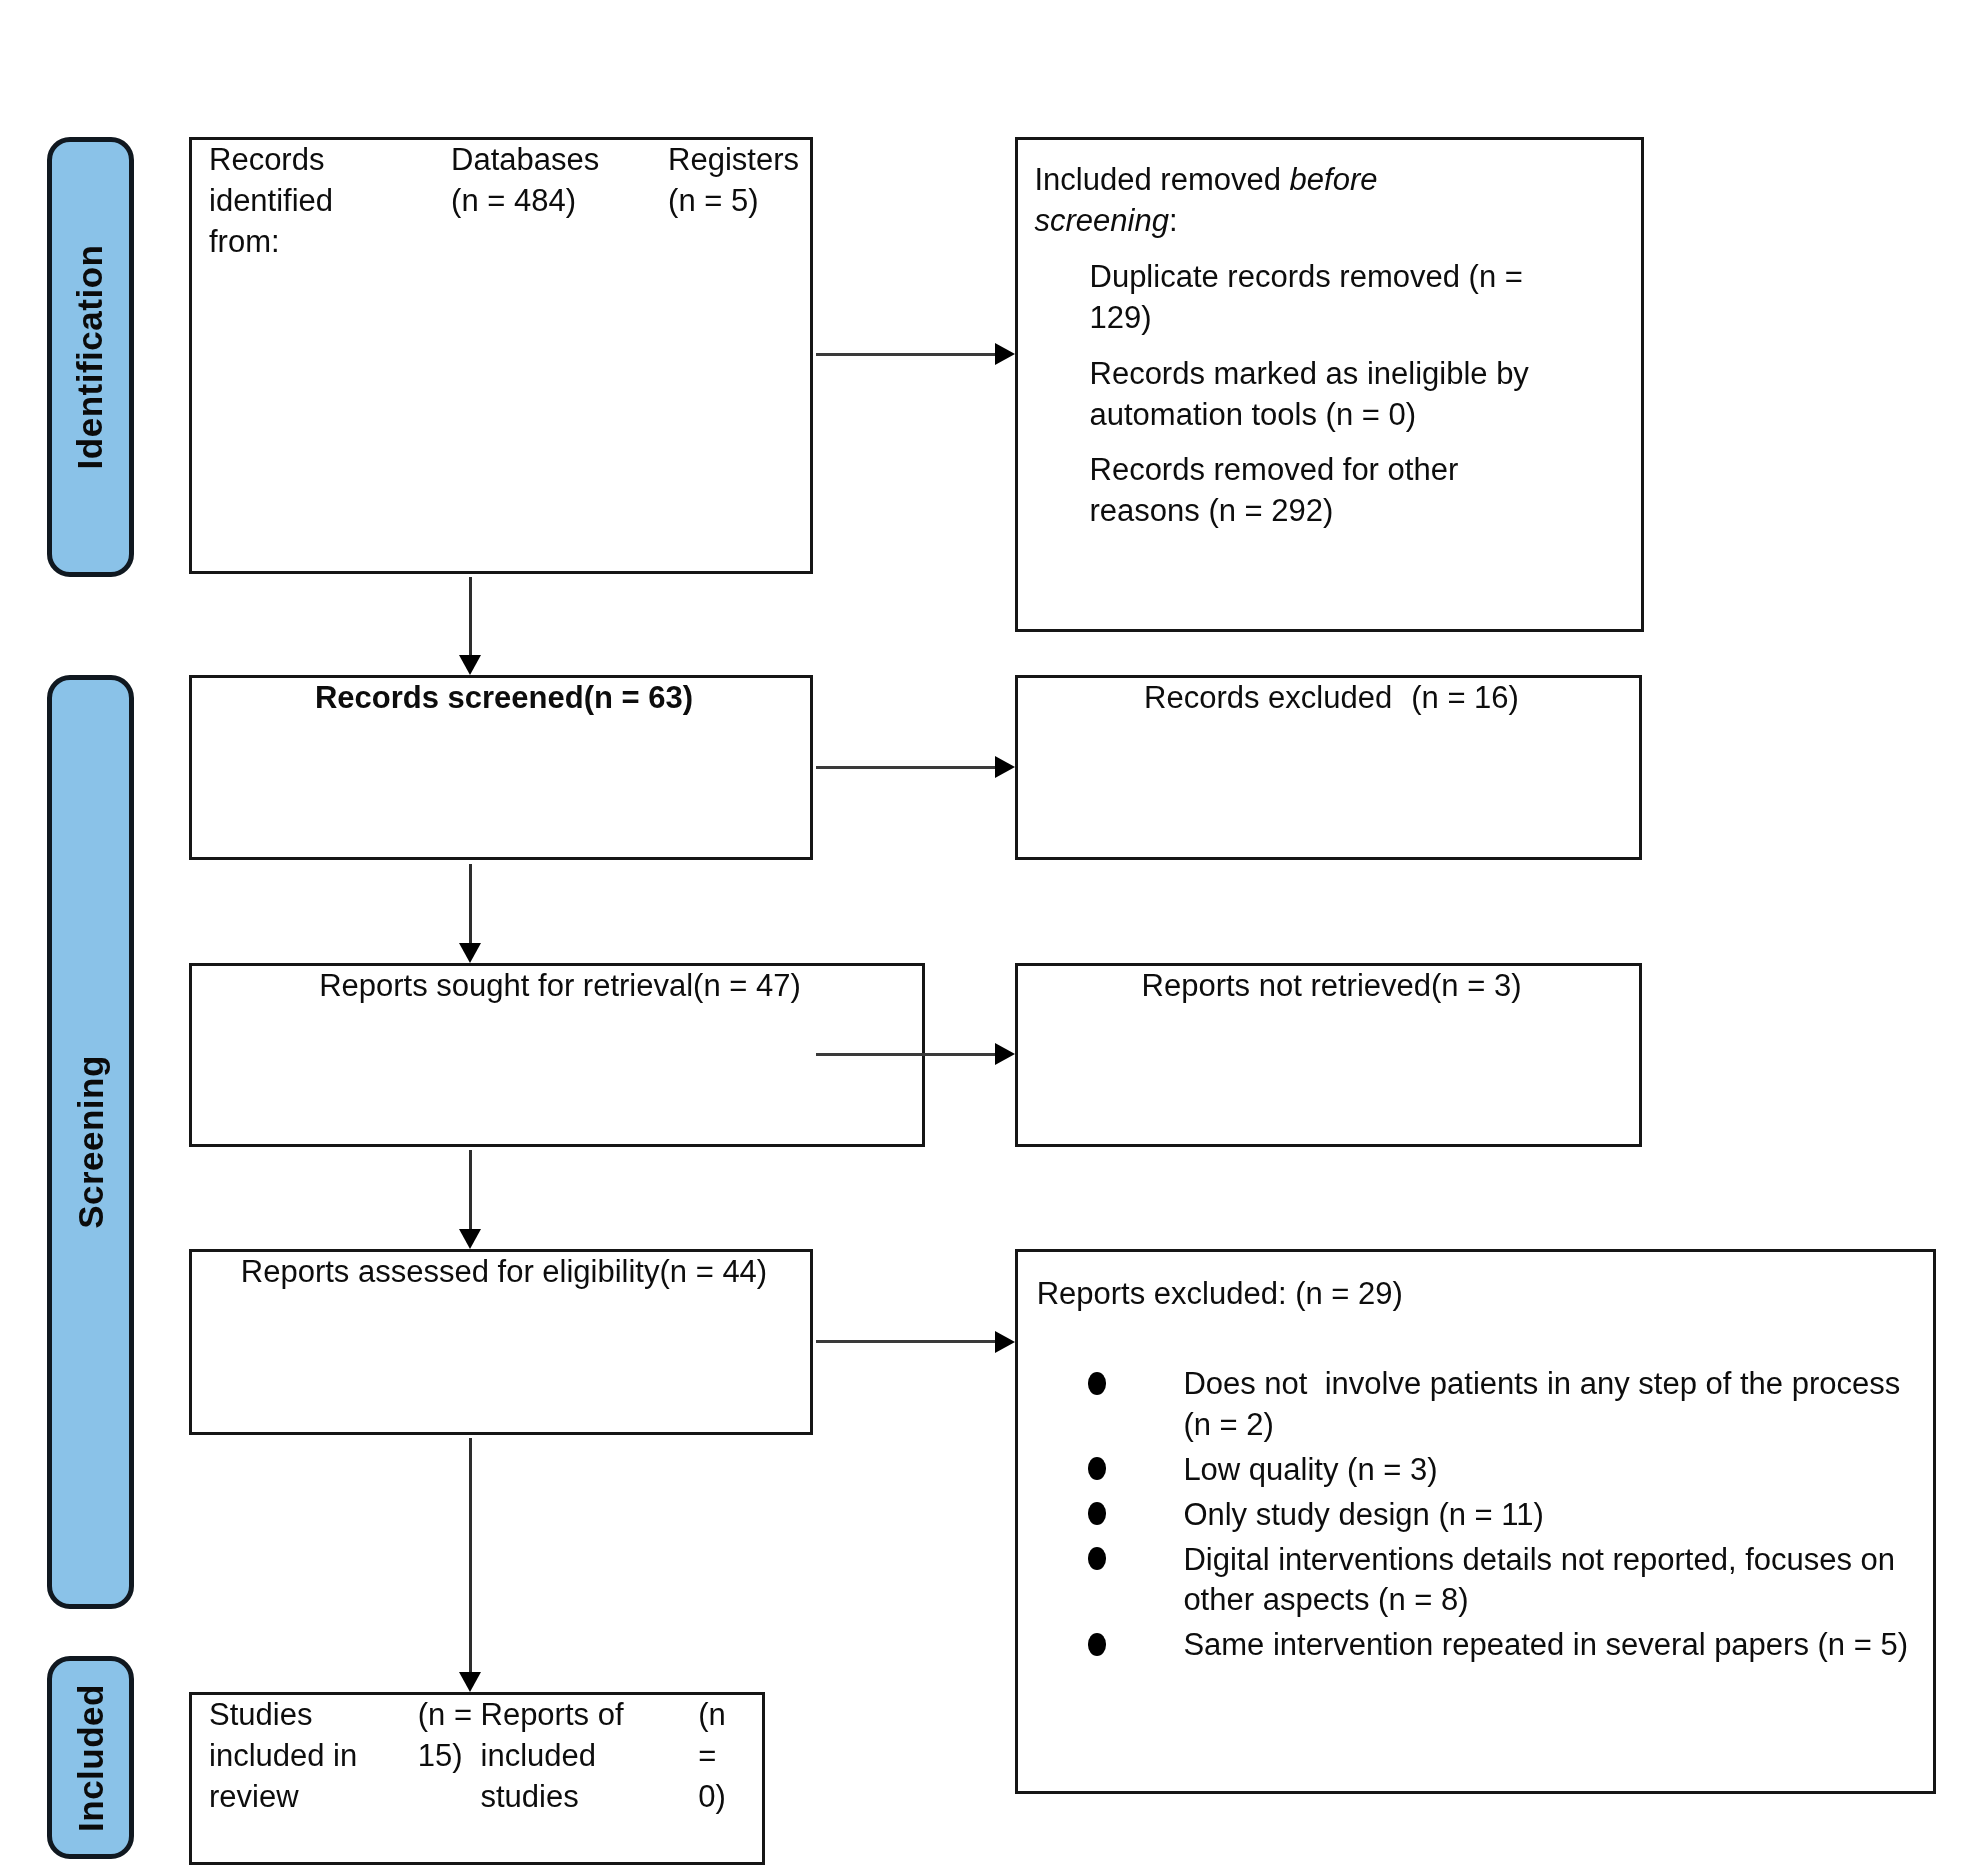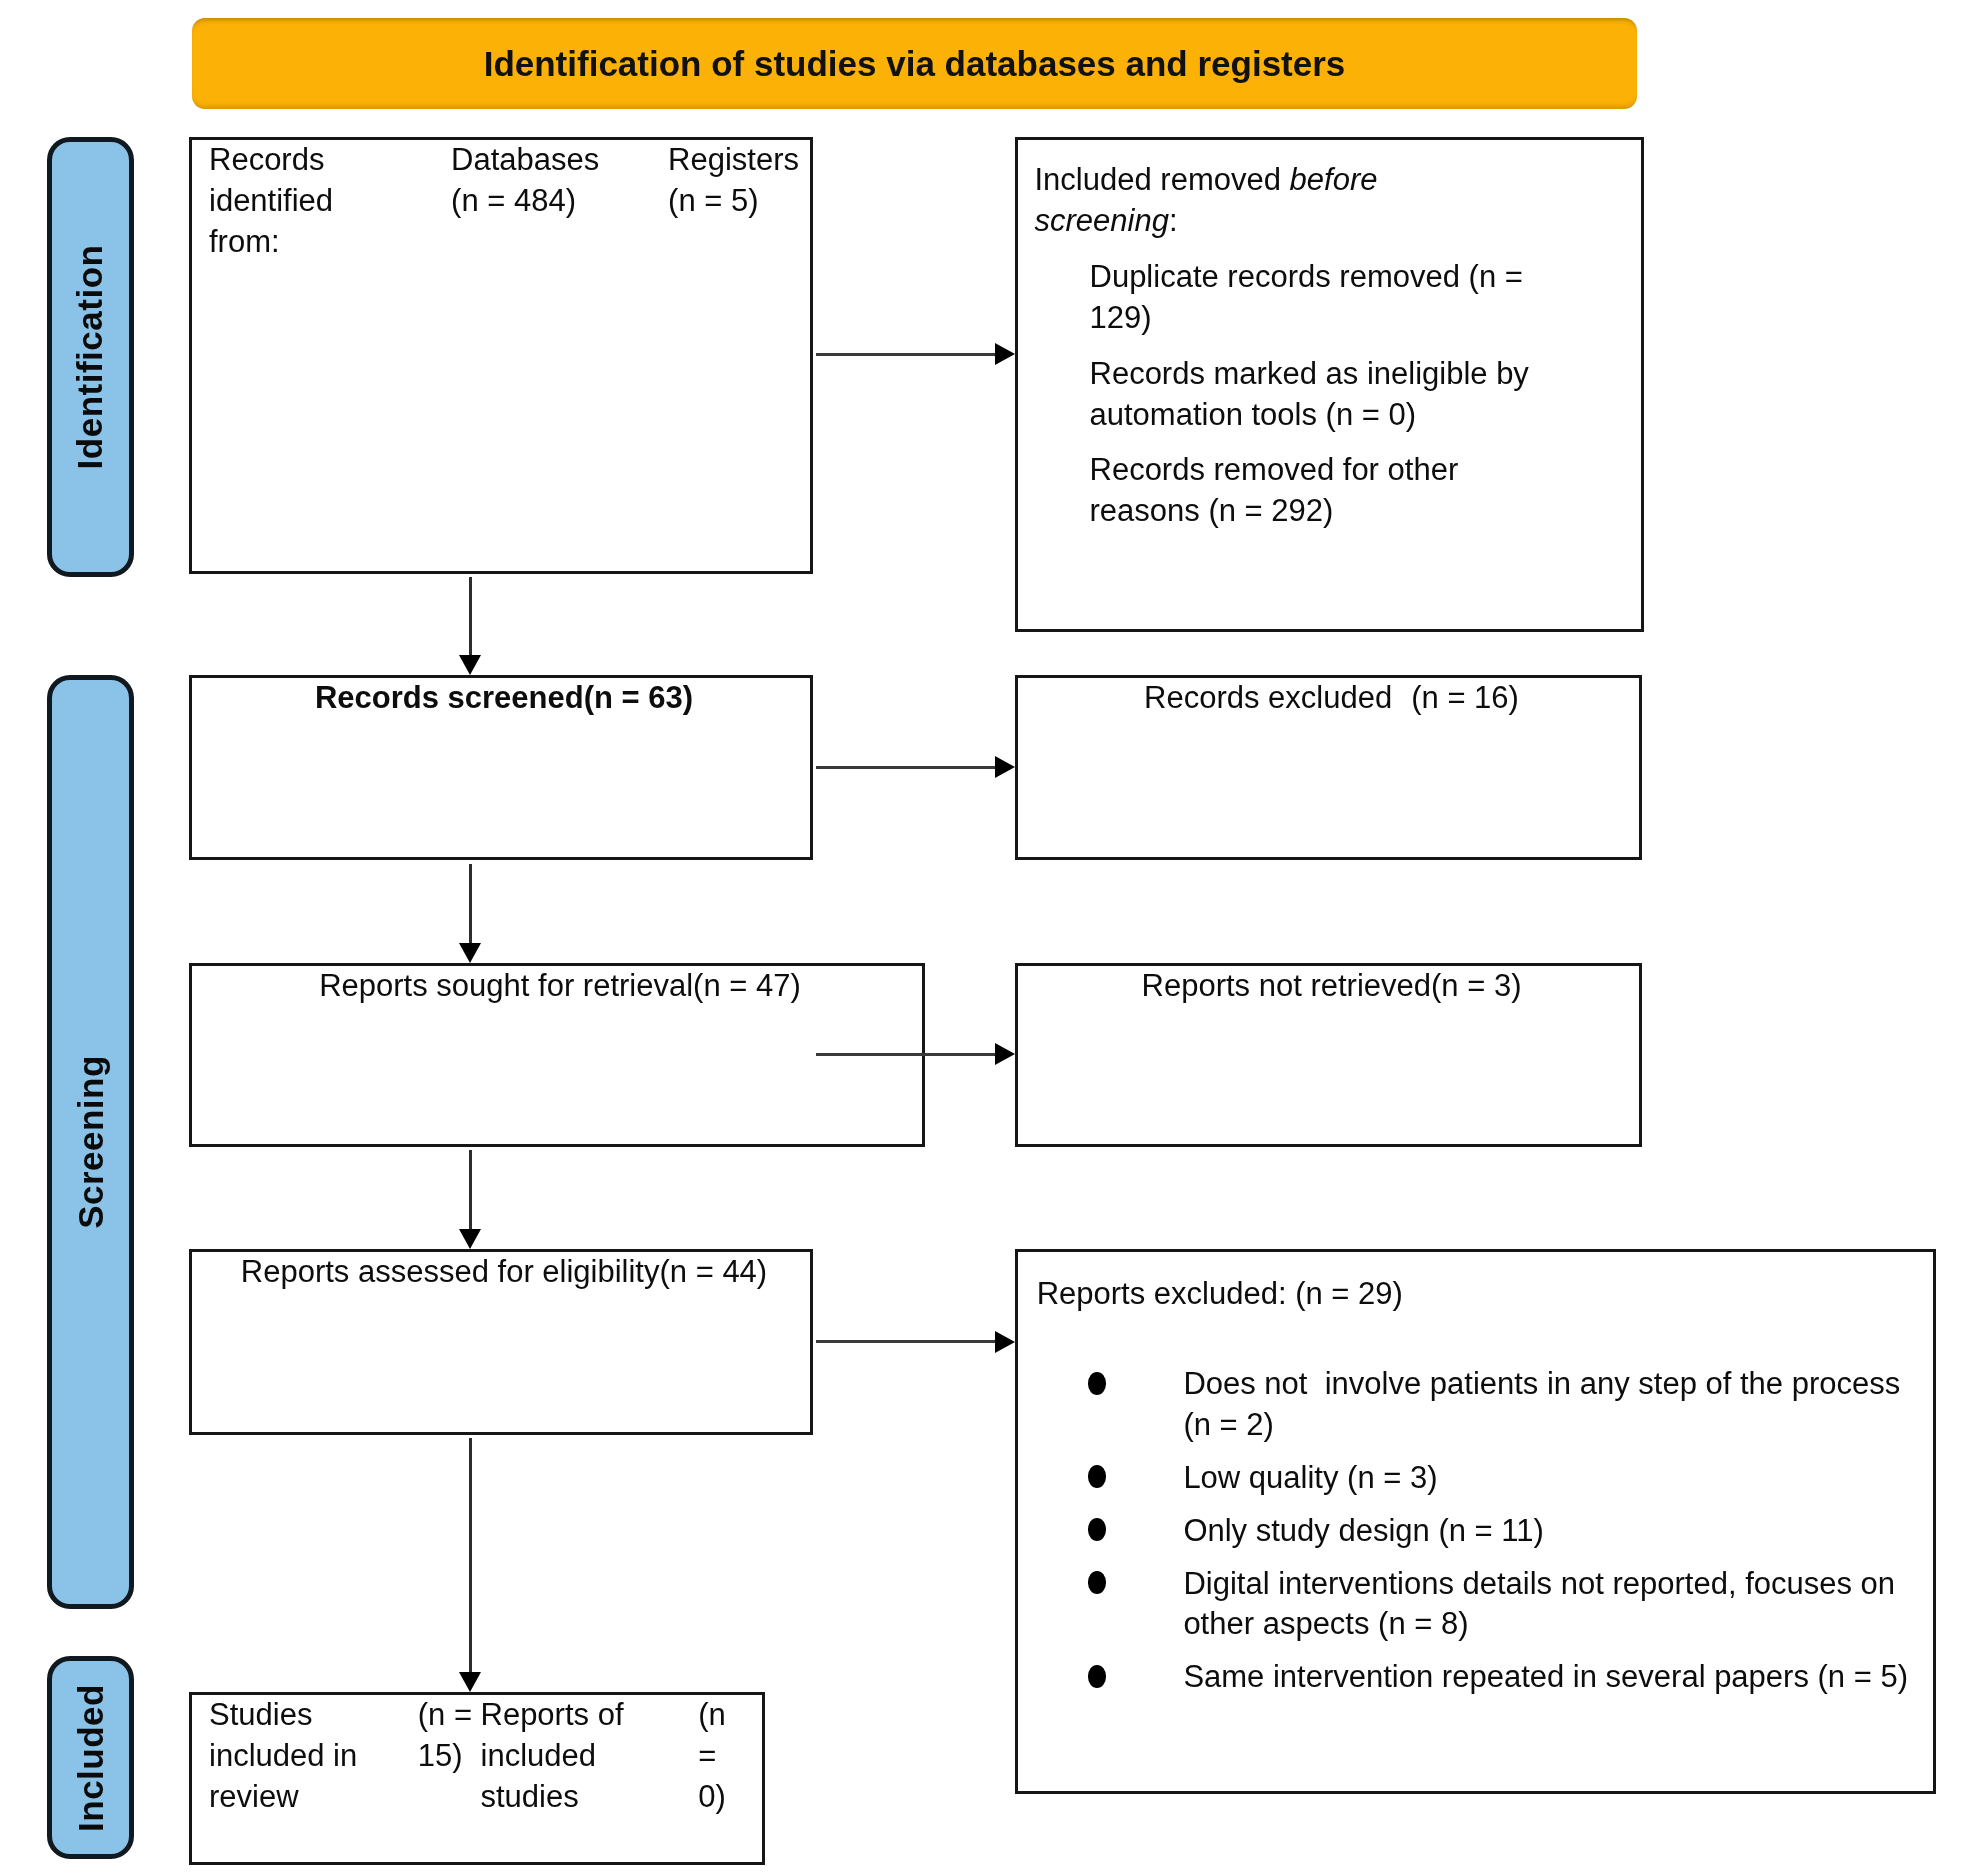--- a/index.html
+++ b/index.html
@@ -41,42 +41,41 @@
   .italic { font-style:italic; }
 
   
   #box-records-removed { padding:20px 13px 0 16.5px; }
   #box-records-removed .rtitle { max-width:418px; }
   #box-records-removed .ritem  { margin-left:55px; max-width:450px; margin-top:15px; }
   #box-records-removed .ritem:first-of-type { margin-top:31px; }
 
   
   #box-reports-excluded { padding:22px 22px 0 18.7px; }
-  .blist { margin-top:49px; display:flex; flex-direction:column; gap:12px; }
+  .blist { margin-top:49px; display:flex; flex-direction:column; gap:4px; }
   .bitem { display:flex; align-items:flex-start; }
   .bdot  { flex:none; width:18.7px; height:23px; border-radius:50%; background:#000;
            margin-left:51px; margin-right:77px; margin-top:7.7px; }
   .btext { white-space:pre-wrap; max-width:731px; }
 
   
   .hline { position:absolute; height:3.3px; background:#3a3a3a; }
   .vline { position:absolute; width:3.3px;  background:#2d2d2d; }
   .head-right { position:absolute; width:0; height:0;
     border-top:11px solid transparent; border-bottom:11px solid transparent;
     border-left:20px solid #000; }
   .head-down { position:absolute; width:0; height:0;
     border-left:11px solid transparent; border-right:11px solid transparent;
     border-top:20px solid #000; }
 </style>
 </head>
 <body>
 
 <div id="canvas">
 
-  <div class="banner">Identification of studies via databases and registers</div>
 
   <div class="stage" style="top:137px; height:440px;">
     <span>Identification</span>
   </div>
   <div class="stage" style="top:675px; height:934px;">
     <span>Screening</span>
   </div>
   <div class="stage" style="top:1656px; height:203px;">
     <span>Included</span>
   </div>

